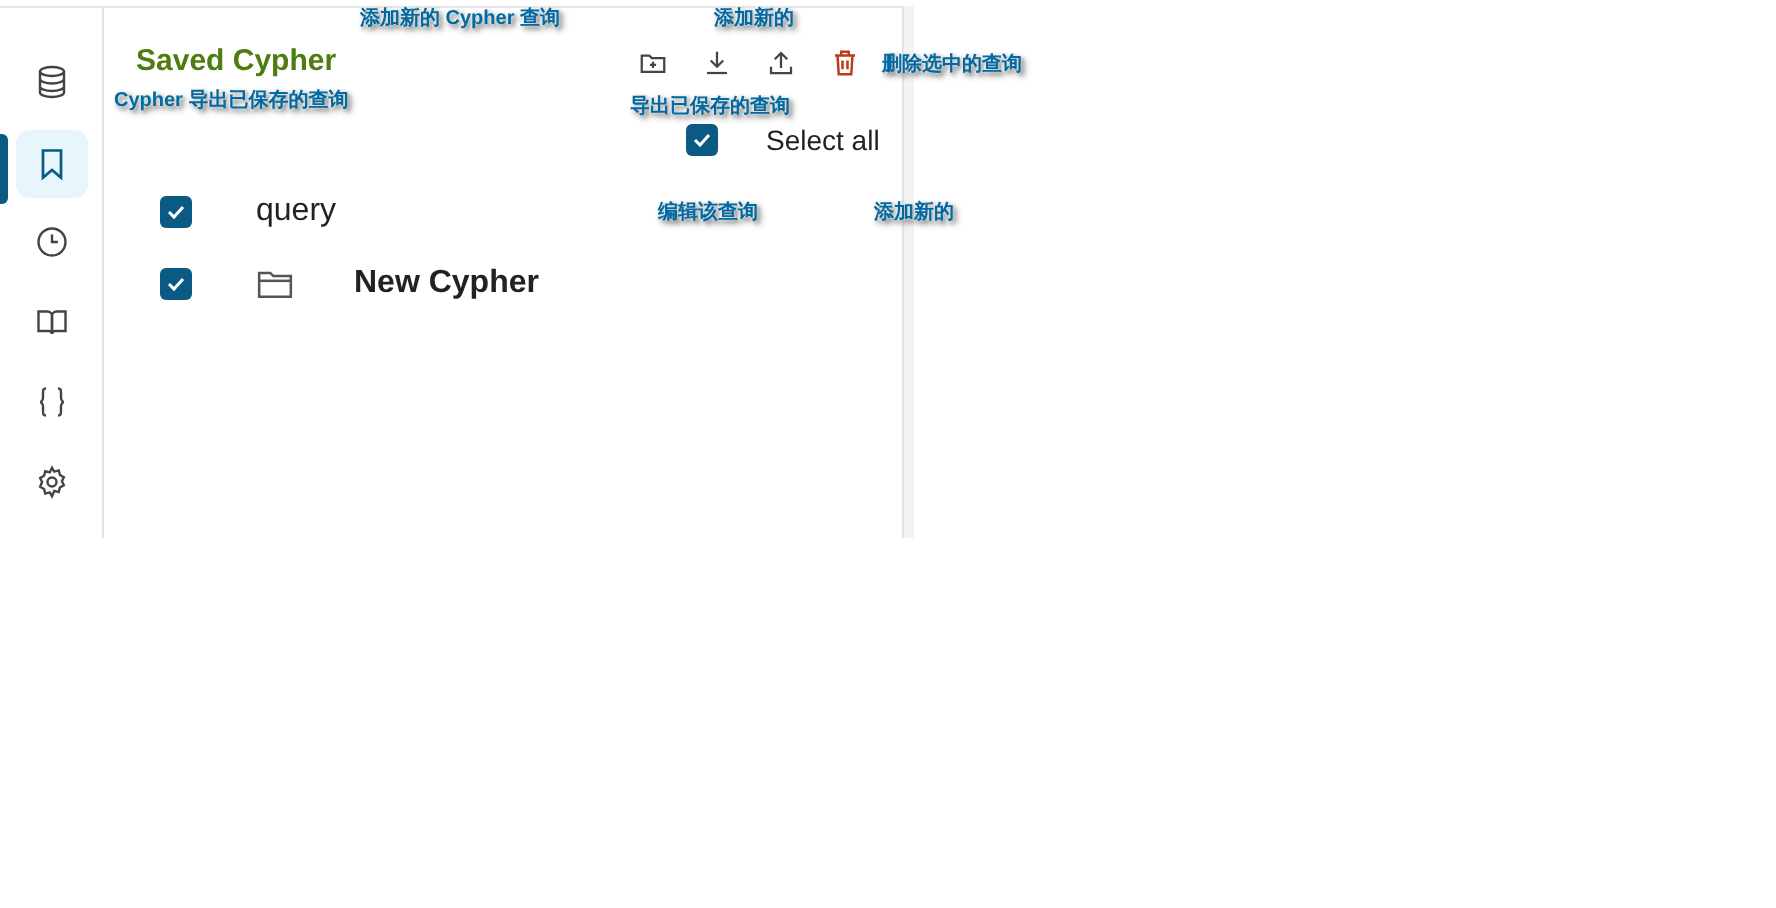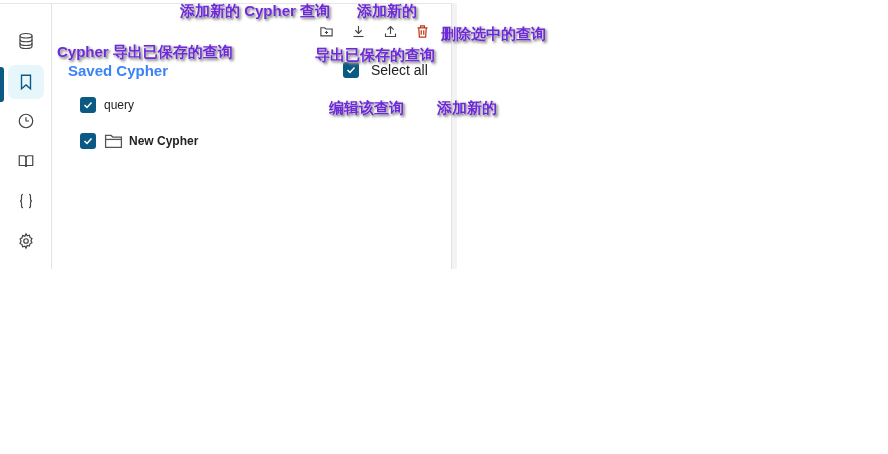--- a/index.html
+++ b/index.html
@@ -5,32 +5,32 @@
   html, body { margin:0; padding:0; }
   body { width:888px; height:454px; background:#ffffff; position:relative; overflow:hidden;
          font-family:"Liberation Sans", "DejaVu Sans", sans-serif; color:#1a1a1a; }
   .frame { position:absolute; left:0; top:3px; width:452px; height:266px; border-top:1px solid #e6e6e6; }
   .rail { position:absolute; left:0; top:3px; width:51px; height:266px; border-right:1px solid #e3e3e3; }
   .rail-item { position:absolute; left:8px; width:36px; height:34px; display:flex; align-items:center; justify-content:center; border-radius:7px; cursor:pointer; }
   .rail-item.active { background:#e6f6fb; }
   .rail-indicator { position:absolute; left:0; top:64px; width:4px; height:35px; background:#0b5a84; border-radius:0 3px 3px 0; }
   .rail-item svg { width:18px; height:18px; }
   .rightedge { position:absolute; left:451px; top:3px; width:5px; height:266px; background:#f3f3f3; border-left:1px solid #e3e3e3; }
-  .panel-title { position:absolute; left:68px; top:22px; font-size:15px; font-weight:bold; color:#3b82f6;margin-top:40px; }
+  .panel-title { position:absolute; left:68px; top:22px; font-size:15px; font-weight:bold; color:#4d7c0f; }
   .toolbar { position:absolute; top:23px; left:318px; display:flex; gap:16px; }
   .tb-btn { width:16px; height:16px; display:flex; align-items:center; justify-content:center; cursor:pointer; }
   .tb-btn svg { width:15px; height:15px; }
   .cb { width:16px; height:16px; background:#0b5a84; border-radius:3px; display:inline-flex; align-items:center; justify-content:center; flex:none; }
   .cb svg { width:12px; height:12px; }
-  .select-all { position:absolute; left:343px; top:62px; display:flex; align-items:center; gap:12px; font-size:14px; color:#222; cursor:pointer; }
-  .row { position:absolute; left:80px; display:flex; align-items:center; font-size:12px; color:#222; cursor:pointer; }
+  .select-all { position:absolute; left:343px; top:62px; display:flex; align-items:center; gap:24px; font-size:14px; color:#222; cursor:pointer; }
+  .row { position:absolute; left:80px; display:flex; align-items:center; font-size:16px; color:#222; cursor:pointer;gap:24px; }
   .row .cb { margin-right:8px; }
   .row.folder { font-weight:bold; }
   .row.folder .folder-icon { margin-right:6px; display:inline-flex; }
-  .ann { position:absolute; color:#6d28d9; font-size:15px; font-weight:bold; white-space:nowrap;
+  .ann { position:absolute; color:#0369a1; font-size:10px; font-weight:bold; white-space:nowrap;
          text-shadow:0 0 2px #fff, 1px 1px 2px #777, -1px 0 1px #fff, 2px 2px 3px #999; }
 </style>
 </head>
 <body>
 
 <div class="frame"></div>
 
 <div class="rail">
   <div class="rail-indicator"></div>
 

